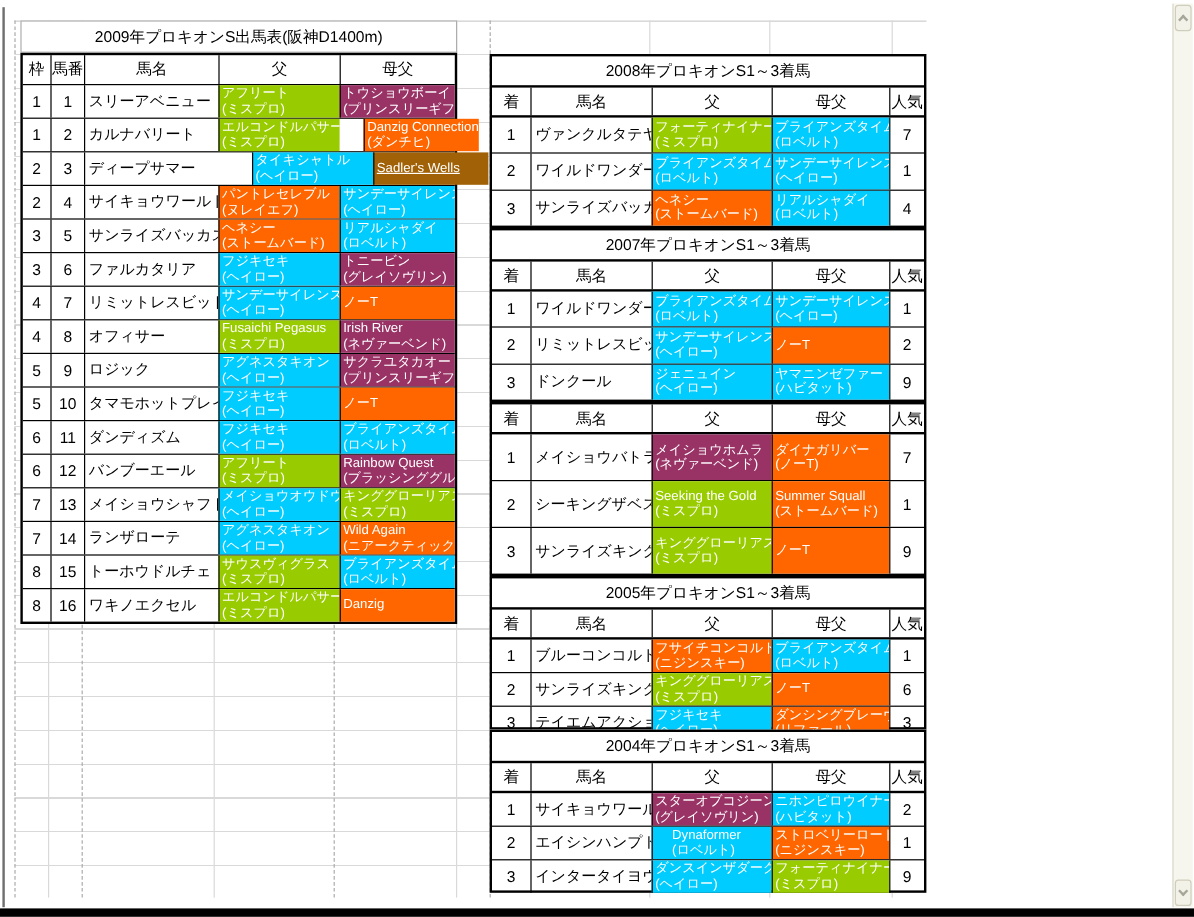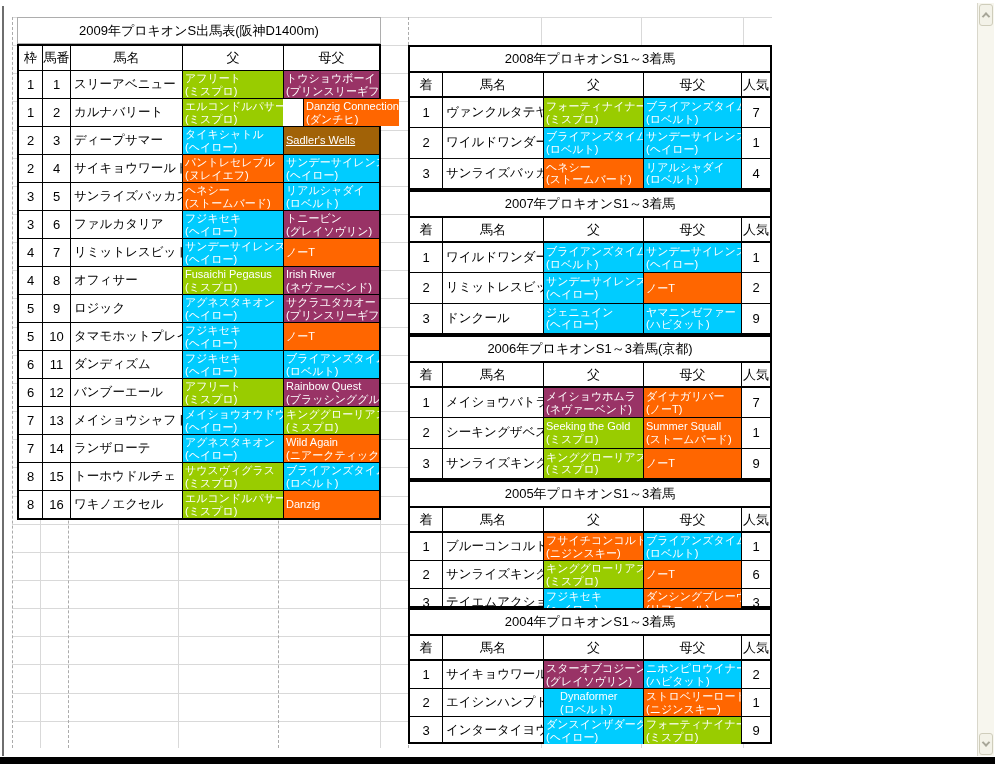--- a/index.html
+++ b/index.html
@@ -100,21 +100,21 @@
           </div>
           <div class="cell ped c-dam" style="background: rgb(255, 102, 0); color: rgb(255, 255, 255); margin-left: 20px;">
             <div class="">Danzig Connection</div>
             <div class="">(ダンチヒ)</div>
           </div>
         </div>
         <div class="lrow">
           <div class="cell num c-waku">2</div>
           <div class="cell num c-num">3</div>
           <div class="cell name c-name">ディープサマー</div>
-          <div class="cell ped c-sire" style="background: rgb(0, 204, 255); color: rgb(255, 255, 255);">
+          <div class="cell ped c-sire" style="background: rgb(0, 204, 255); color: rgb(255, 255, 255); margin-left: 28px;">
             <div class="">タイキシャトル</div>
             <div class="">(ヘイロー)</div>
           </div>
           <div class="cell ped c-dam" style="background: #a16207; color: rgb(255, 255, 255); text-decoration: underline;">
             <div class="">Sadler's Wells</div>
           </div>
         </div>
         <div class="lrow">
           <div class="cell num c-waku">2</div>
           <div class="cell num c-num">4</div>
@@ -382,21 +382,20 @@
         <div class="cell ped r-dam" style="background: rgb(0, 204, 255); color: rgb(255, 255, 255);">
           <div class="">ヤマニンゼファー</div>
           <div class="">(ハビタット)</div>
         </div>
         <div class="cell num r-pop">9</div>
       </div>
     </div>
 </div>
 
 <div class="rtable" style="top:335px;height:145px;">
-  <div class="rtitle">2006年プロキオンS1～3着馬(京都)</div>
   <div class="rhead">
     <div class="cell r-pos">着</div>
     <div class="cell r-name">馬名</div>
     <div class="cell r-sire">父</div>
     <div class="cell r-dam">母父</div>
     <div class="cell r-pop">人気</div>
   </div>
   <div class="rrows">
       <div class="rrow">
         <div class="cell num r-pos">1</div>

